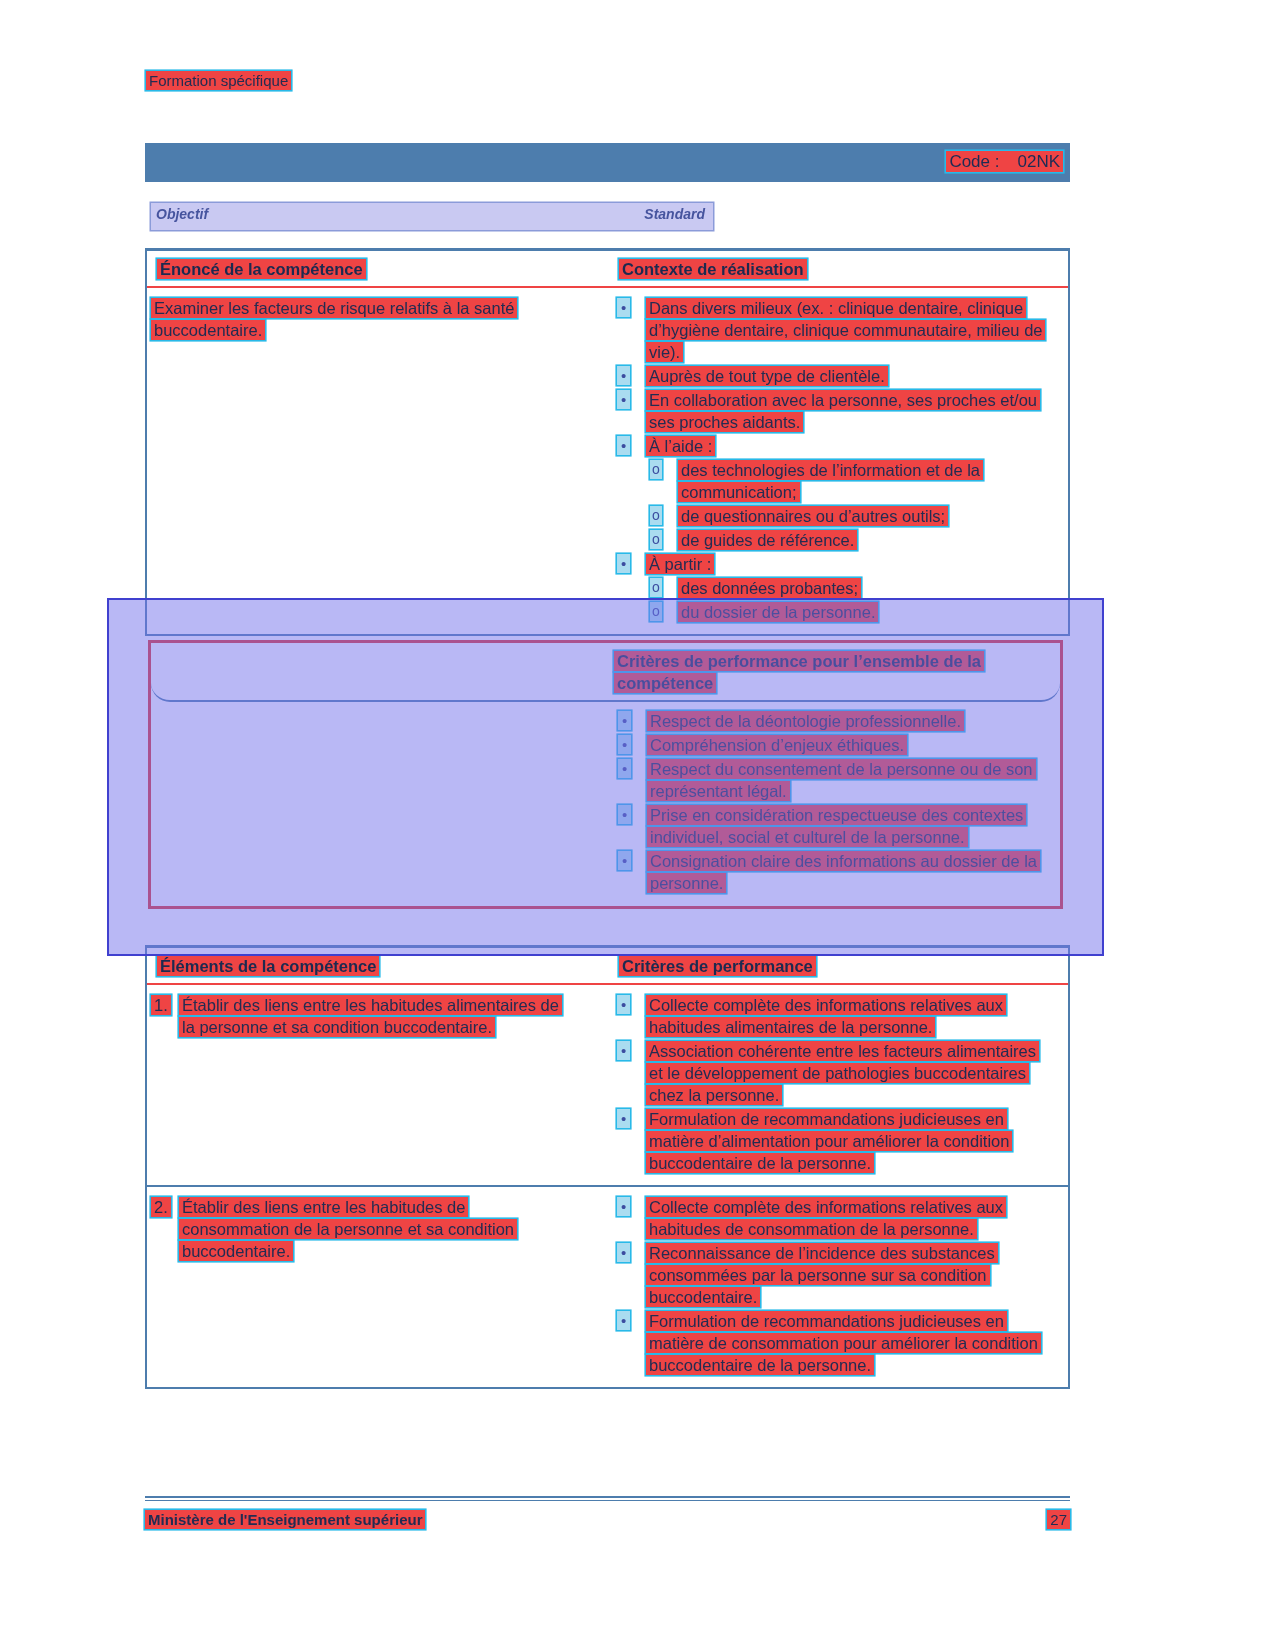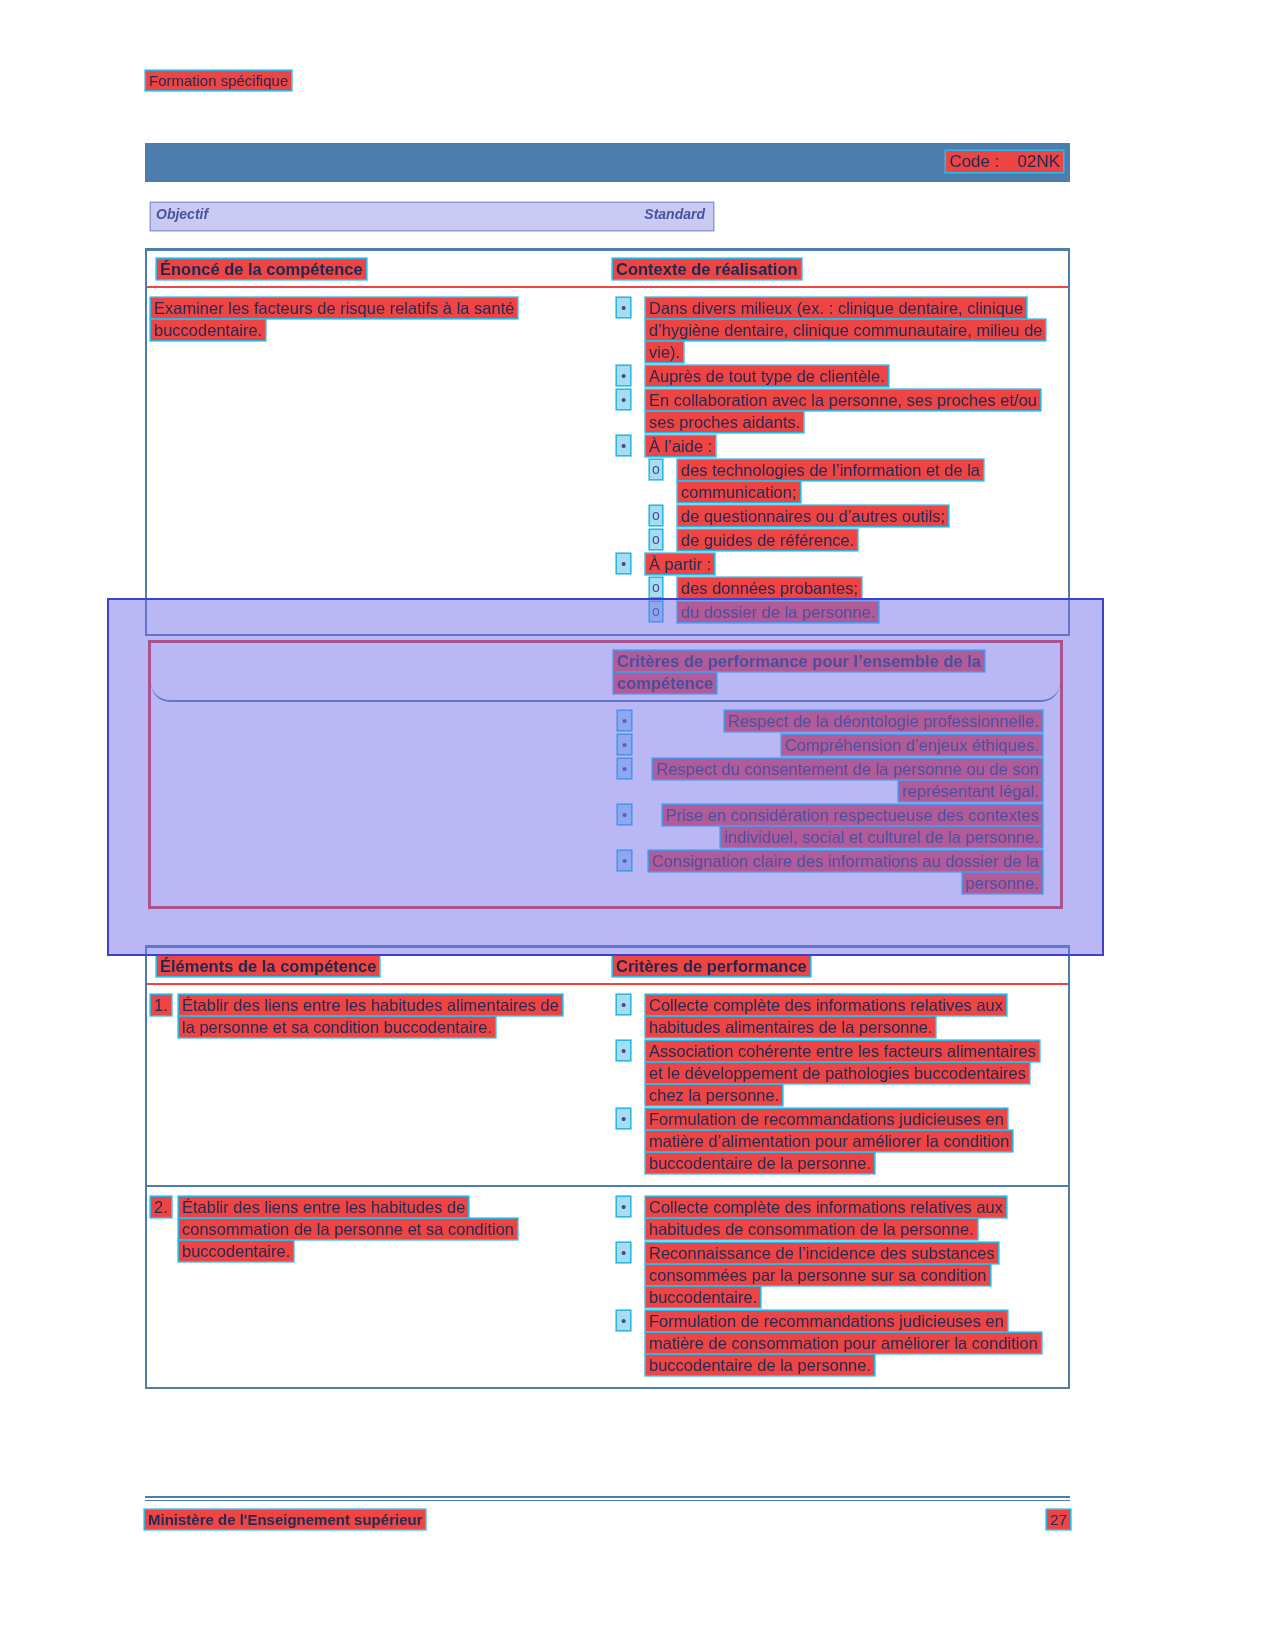--- a/index.html
+++ b/index.html
@@ -26,21 +26,21 @@
 
   
   .tbl { position:absolute; left:145px; width:925px; background:#ffffff;
          border:2px solid #4d7dad; }
   .tbl1 { top:248px; border-top-width:3px; }
   .tbl2 { top:945px; border-top-width:3px; }
   .thead { display:flex; border-bottom:2px solid #ef4444; }
   .thead > div { padding:7px 10px 6px; font-weight:bold; color:#1c2a50; }
   .c1 { width:462px; flex:none; }
   .c2 { flex:1; }
-  .thead .c2 { padding-left:4px; }
+  .thead .c2 { padding-left:4px;margin-left:6px; }
   .trow { display:flex; }
   .trow .c1 { padding:9px 12px 9px 4px; }
   .trow .c2 { padding:9px 18px 9px 0; }
   .rowline { border-top:2px solid #4d7dad; }
 
   
   .li { position:relative; margin-bottom:2px; }
   .li.l1 { padding-left:37px; }
   .li.l1::before { content:"\2022"; position:absolute; left:8px; top:1px; color:#3c4da0;
                    background:#aadcf0; box-shadow:0 0 0 1.6px #29b9e8; padding:0 4px;
@@ -56,21 +56,21 @@
   .eltext { max-width:380px; }
 
   
   .redbox { position:absolute; left:148px; top:640px; width:915px;
             border:3px solid #e03232; background:#ffffff; }
   .rb-head { display:flex; border-bottom:2px solid #4d7dad;border-radius:19px; }
   .rb-head .c1 { width:459px; }
   .rb-head .c2 { padding:7px 18px 6px 4px; font-weight:bold; color:#1c2a50; }
   .rb-body { display:flex; }
   .rb-body .c1 { width:459px; }
-  .rb-body .c2 { padding:8px 18px 10px 0;text-align:right; }
+  .rb-body .c2 { padding:8px 18px 10px 0; }
 
   
   .overlay { position:absolute; left:107px; top:598px; width:997px; height:358px;
              background:rgba(116,113,235,0.5); border:2px solid #4040cf;
              z-index:10; pointer-events:none; }
 
   .footer { position:absolute; left:145px; top:1496px; width:925px; }
   .footer-rule { height:5px; border-top:2px solid #4d7dad; border-bottom:1px solid #4d7dad; }
   .footer-row { display:flex; justify-content:space-between; margin-top:8px; font-size:15px; }
   .footer-left { font-weight:bold; }

